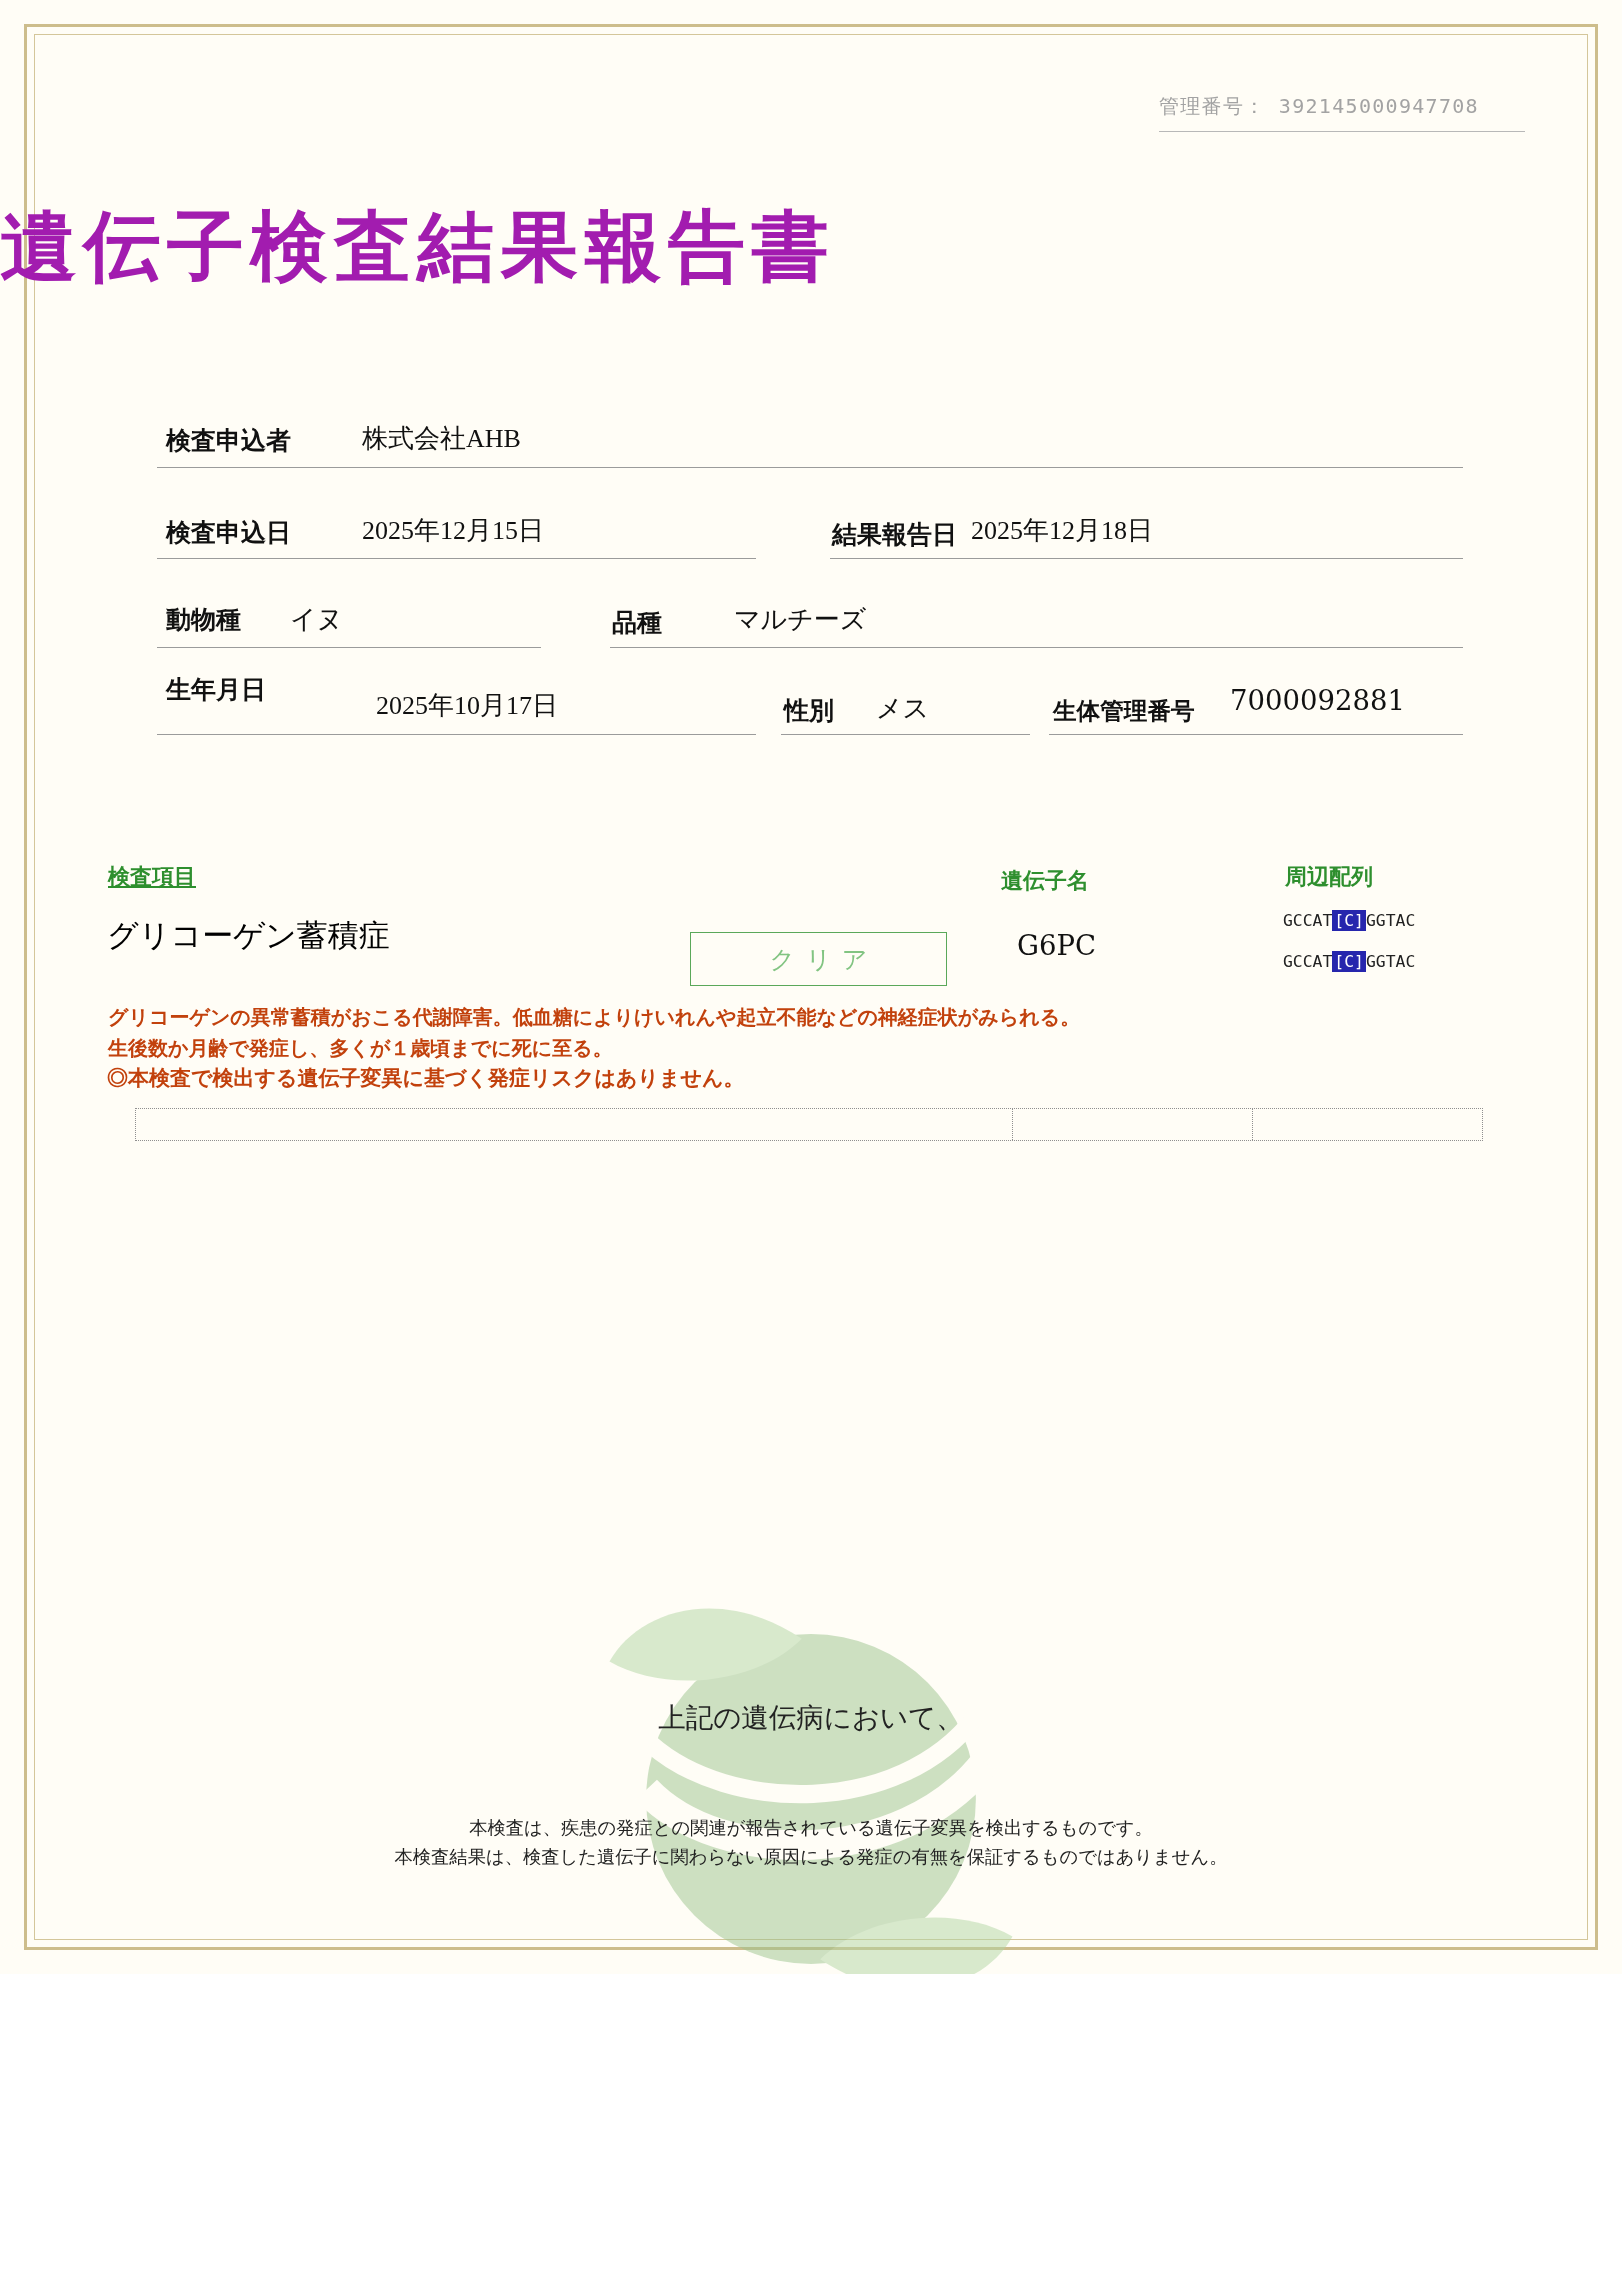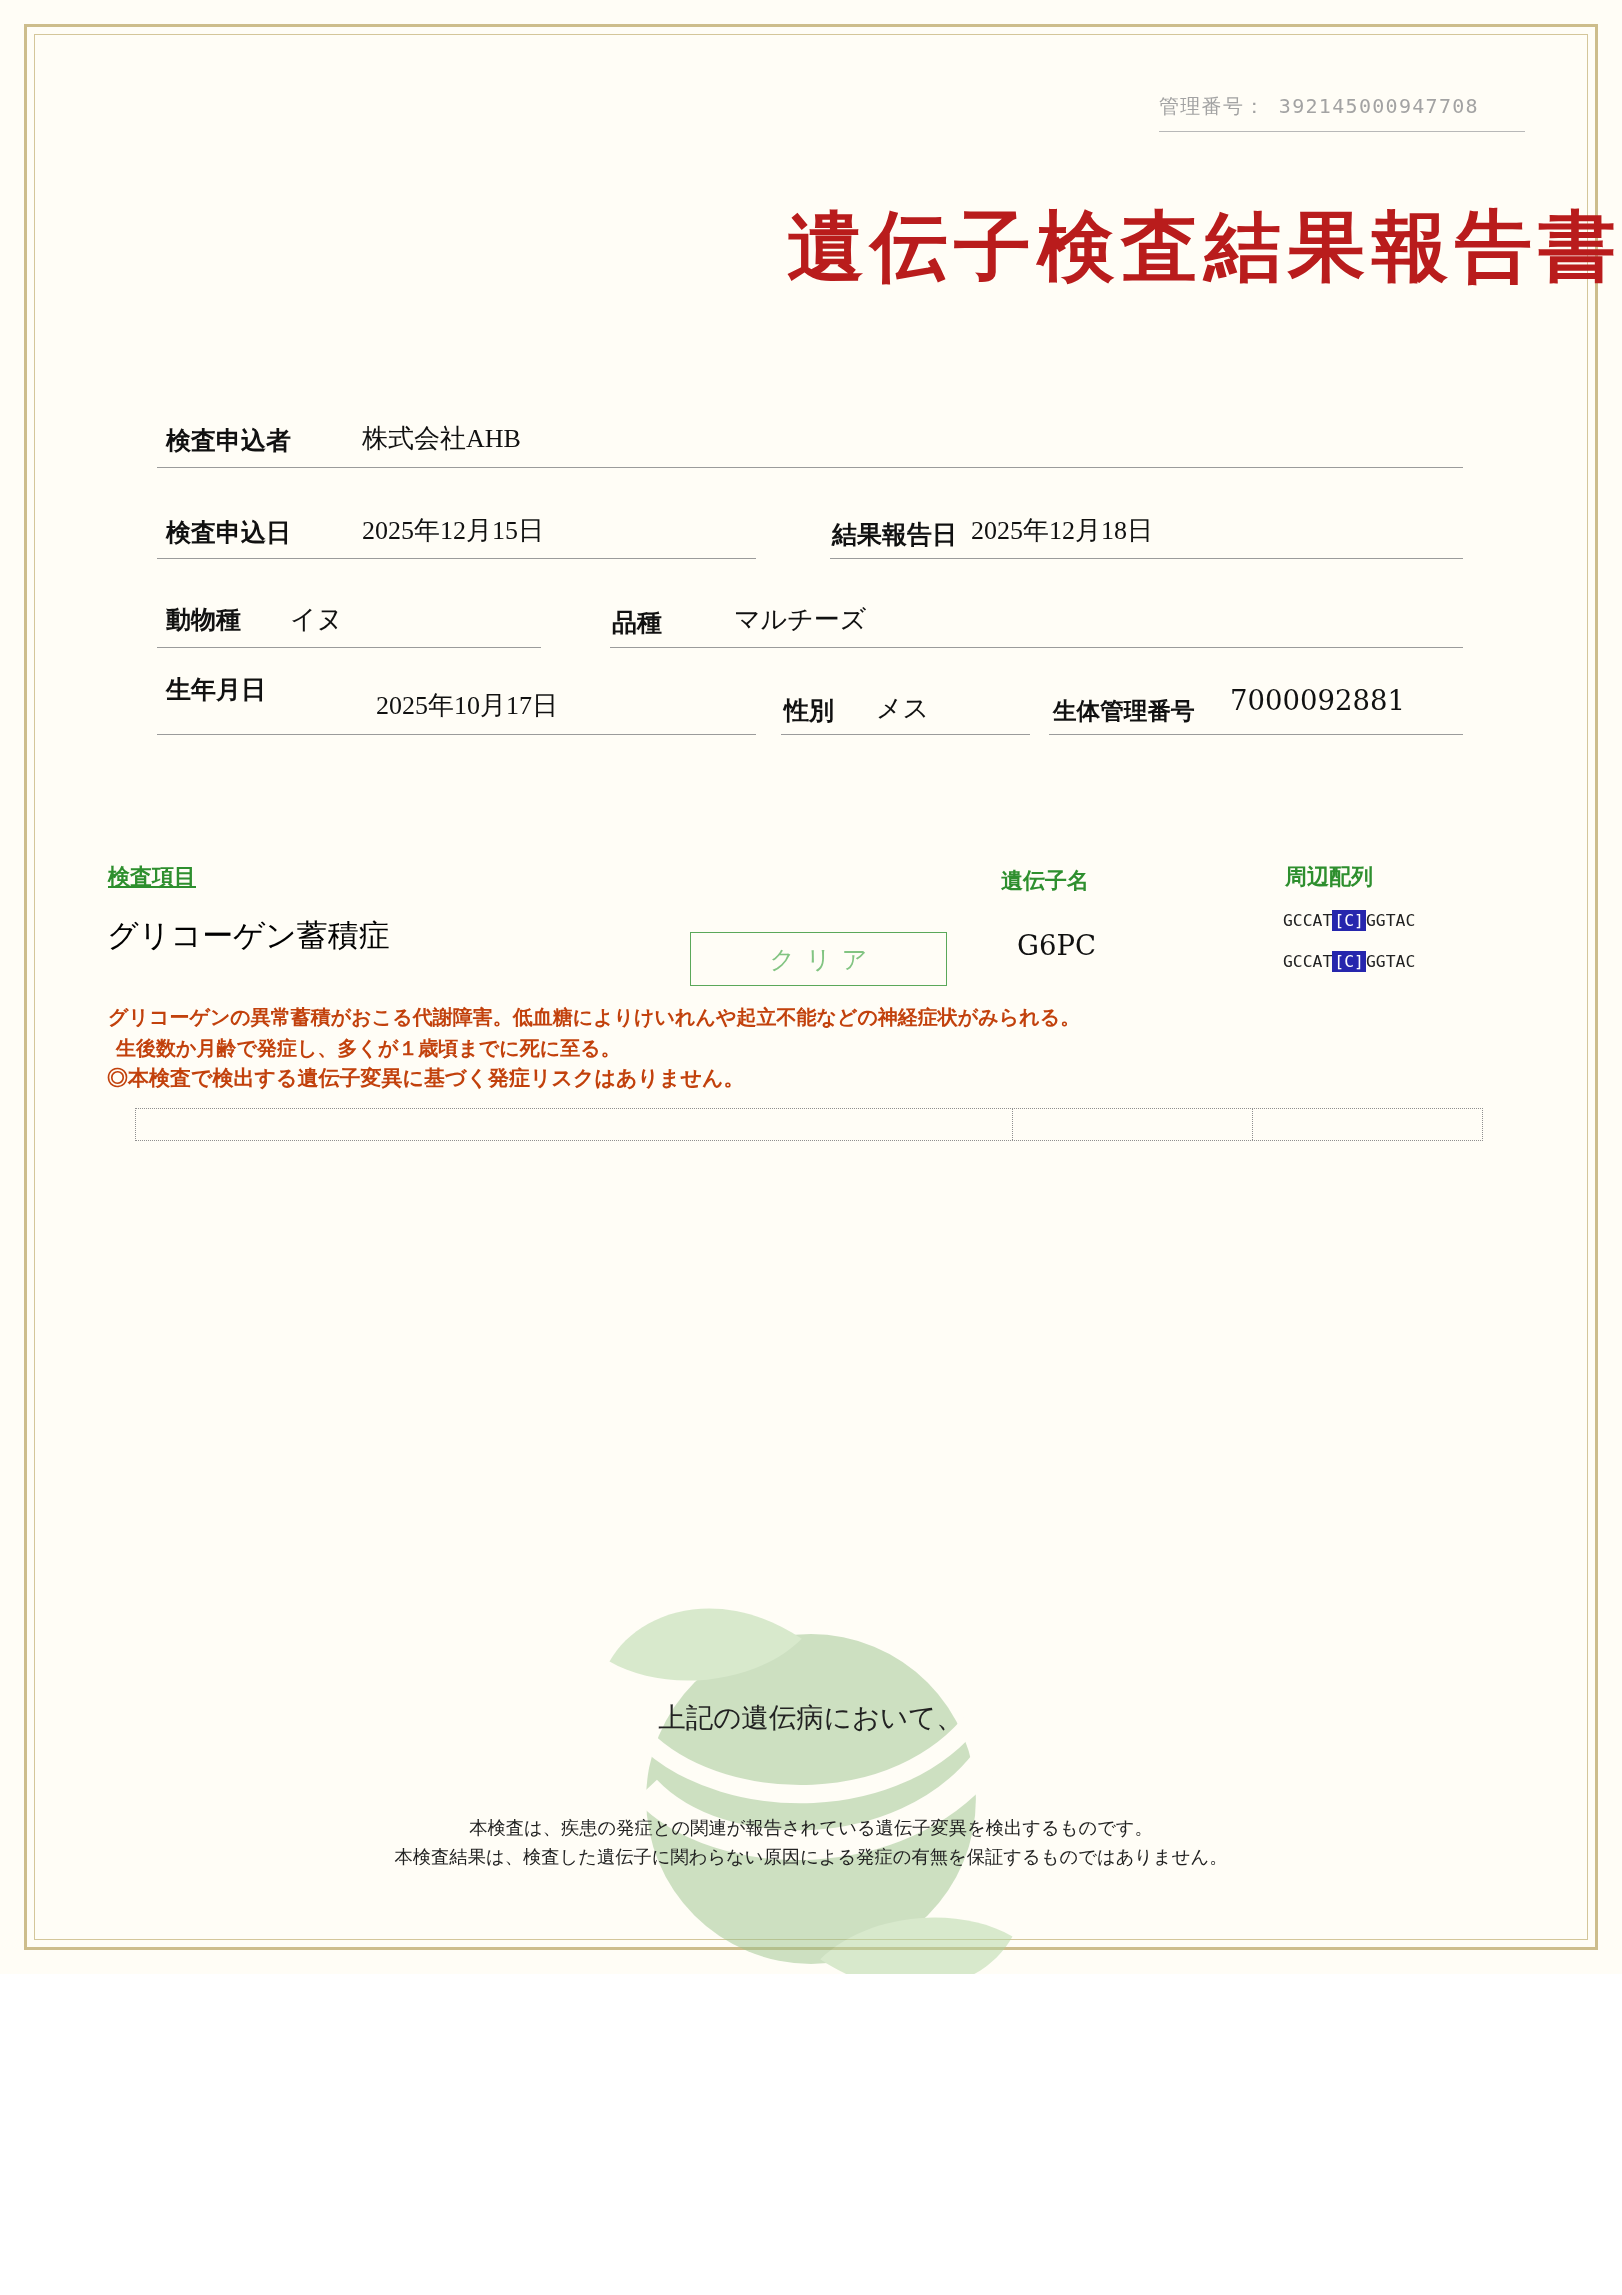--- a/index.html
+++ b/index.html
@@ -14,21 +14,21 @@
 
   .mgmt {
     position:absolute; top:93px; right:97px; width:366px;
     font-family:"DejaVu Sans Mono", monospace; font-size:20px; color:#a3a3a3;
     letter-spacing:1.3px; border-bottom:1.3px solid #b8b8b8; padding-bottom:10.5px;
     text-align:left; white-space:nowrap;
   }
 
   .title {
     position:absolute; top:196px; left:0; width:100%;
-    text-align:right; font-size:77px; font-weight:bold; letter-spacing:6.5px; color:#b91c1c;
+    text-align:left; font-size:77px; font-weight:bold; letter-spacing:6.5px; color:#a21caf;
   }
 
   .flabel { position:absolute; font-weight:bold; font-size:25px; white-space:nowrap; }
   .fvalue { position:absolute; font-size:26px; white-space:nowrap; }
   .uline  { position:absolute; border-top:1.3px solid #9b9b9b; height:0; }
 
   .l-applicant { left:166px; top:424px; }
   .v-applicant { left:362px; top:421px; }
   .u-1  { left:157px; top:467px; width:1306px; }
 
@@ -69,21 +69,21 @@
   }
   .gene-value { position:absolute; left:1017px; top:929px; font-size:27.5px; font-family:"DejaVu Serif", serif; }
 
   .seq { position:absolute; font-family:"DejaVu Sans Mono", monospace; font-size:16.4px; color:#222; white-space:nowrap; }
   .seq-1 { left:1283px; top:911px; }
   .seq-2 { left:1283px; top:952px; }
   .allele { background:#2626ad; color:#ffffff; padding:0.7px 2px; }
 
   .desc { position:absolute; font-size:20px; font-weight:bold; color:#c2410c; white-space:nowrap; }
   .desc-1 { left:108px; top:1004px; }
-  .desc-2 { left:116px; top:1035px;font-family:Liberation Mono, monospace; }
+  .desc-2 { left:108px; top:1035px;font-family:Liberation Mono, monospace; }
   .risk-note { position:absolute; left:107px; top:1064px; font-size:21px; font-weight:bold; color:#c2410c; white-space:nowrap; }
 
   .dotted-box {
     position:absolute; left:135px; top:1108px; width:1348px; height:33px;
     border:1.3px dotted #8f8f8f;
   }
   .dotted-sep { position:absolute; top:0; height:100%; border-left:1.3px dotted #8f8f8f; }
   .sep-1 { left:876px; }
   .sep-2 { left:1116px; }
 

